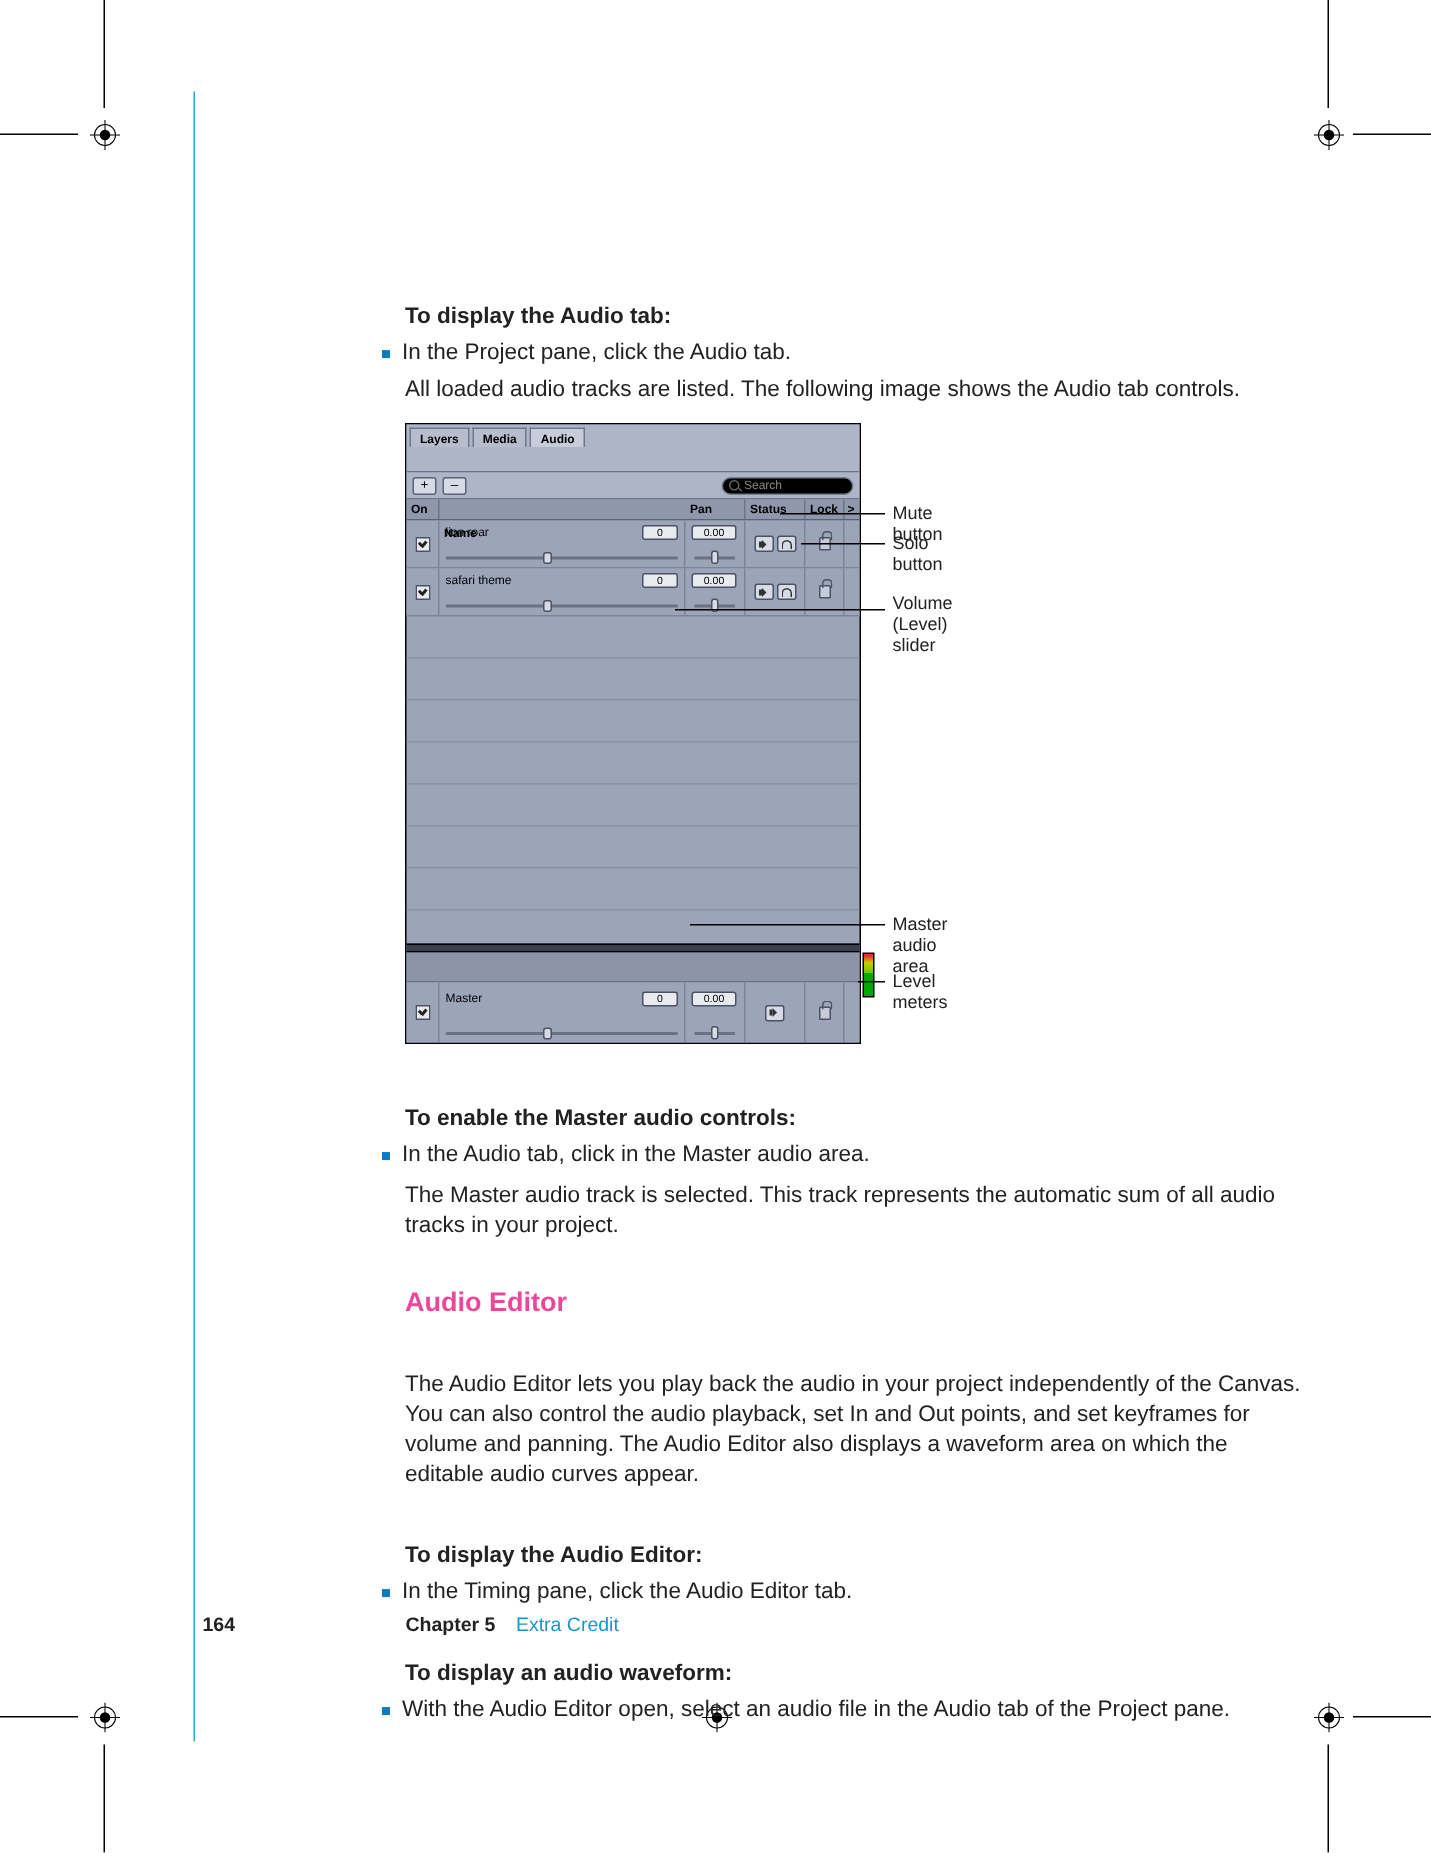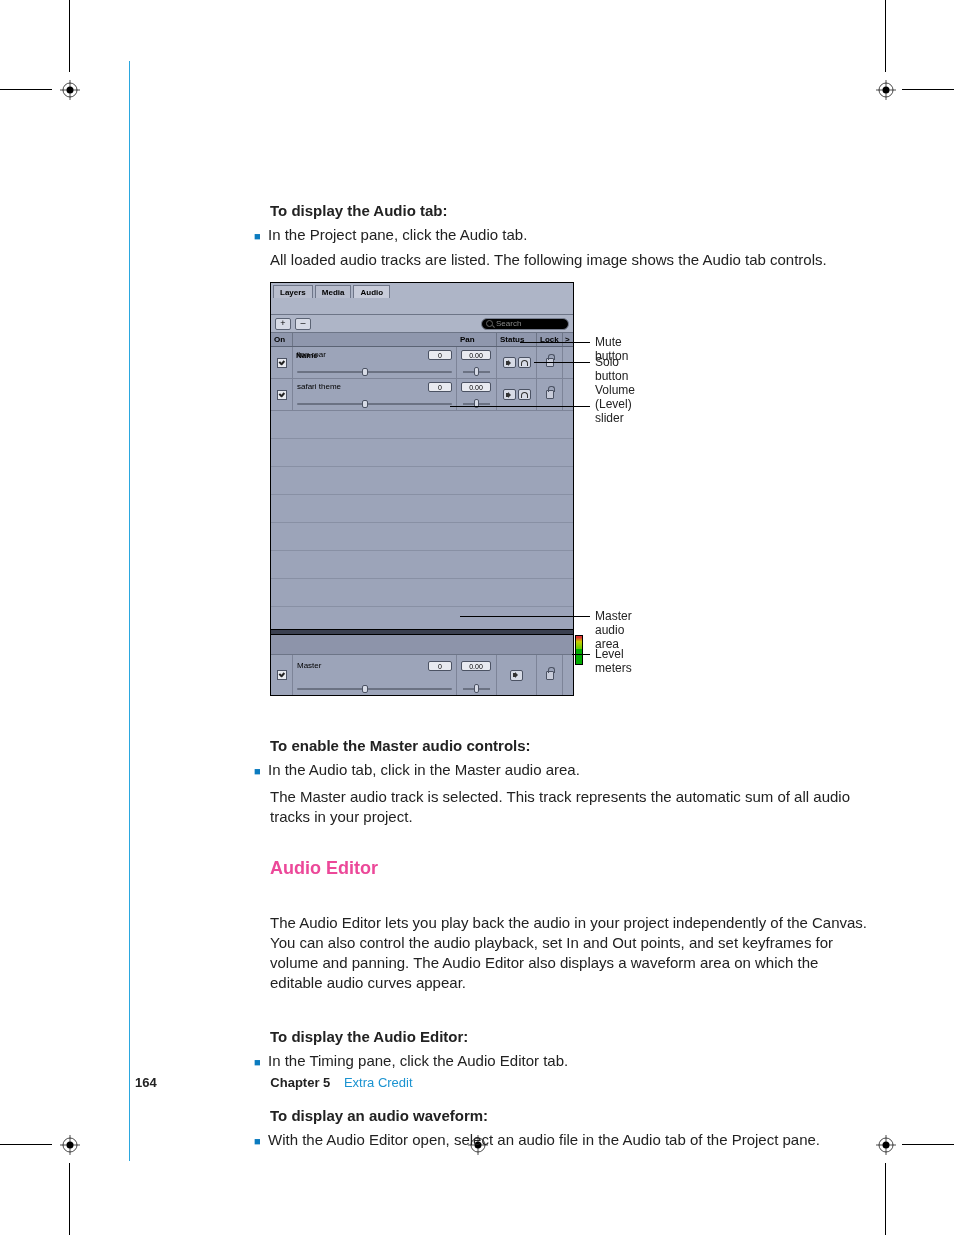--- a/index.html
+++ b/index.html
@@ -264,21 +264,21 @@
           </div>
           <div class="meters"></div>
         </div>
       </div>
 
       <div class="lead" style="left:250px;top:60px;width:70px"></div>
       <div class="callout" style="left:325px;top:53px">Mute button</div>
       <div class="lead" style="left:264px;top:80px;width:56px"></div>
       <div class="callout" style="left:325px;top:73px">Solo button</div>
       <div class="lead" style="left:180px;top:124px;width:140px"></div>
-      <div class="callout" style="left:325px;top:101px">Volume (Level) slider</div>
+      <div class="callout" style="left:325px;top:113px">Volume (Level) slider</div>
       <div class="lead" style="left:190px;top:334px;width:130px"></div>
       <div class="callout" style="left:325px;top:327px">Master audio area</div>
       <div class="lead" style="left:302px;top:372px;width:18px"></div>
       <div class="callout" style="left:325px;top:365px">Level meters</div>
     </div>
 
     <div class="p bold">To enable the Master audio controls:</div>
     <div class="bullet-row">
       <div class="b" style="margin-left:-16px">■</div>
       <div class="t">In the Audio tab, click in the Master audio area.</div>

